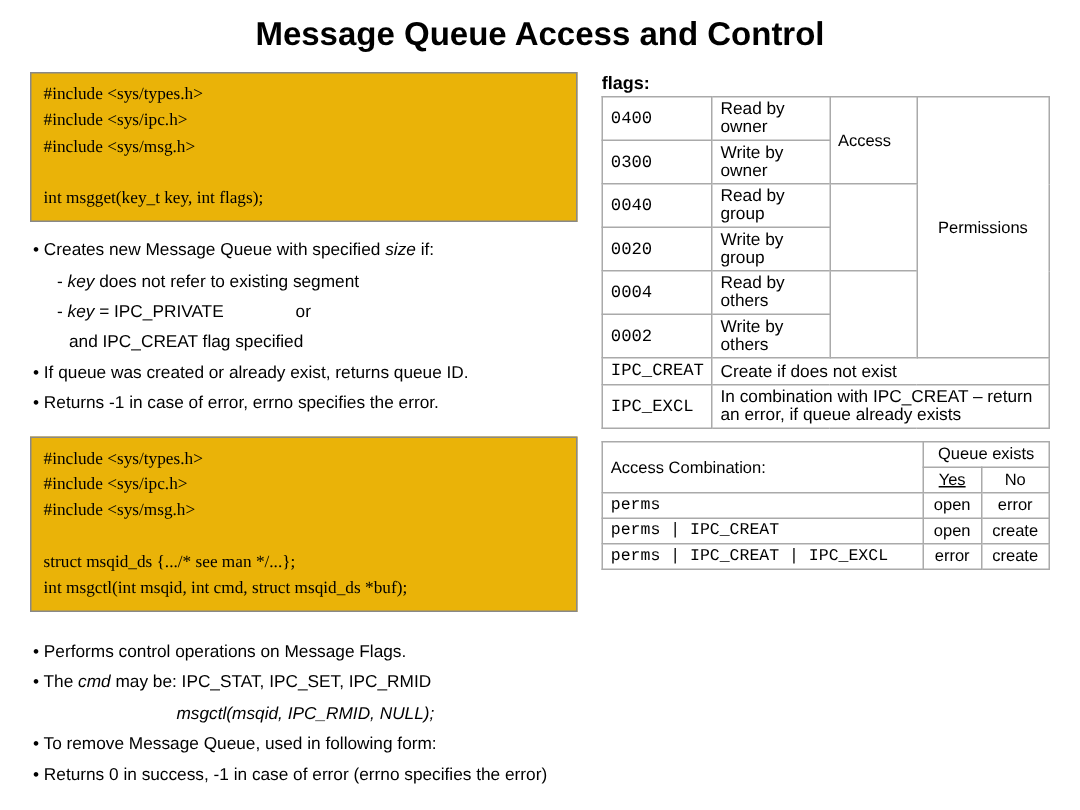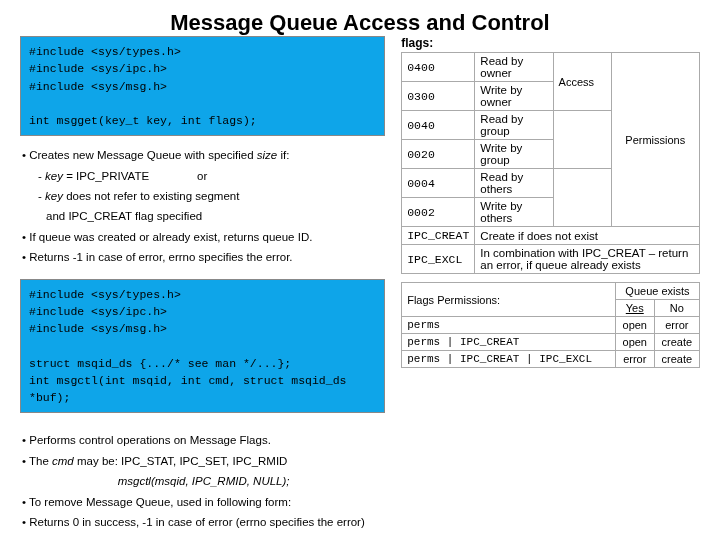--- a/index.html
+++ b/index.html
@@ -8,44 +8,44 @@
       font-family: Arial, Helvetica, sans-serif;
       font-size: 12px;
       width: 720px;
       min-height: 540px;
       padding: 10px 20px 10px 20px;
     }
     h1 {
       text-align: center;
       font-size: 22px;
       font-weight: bold;
-      margin-bottom: 0;
+      margin-bottom: 12px;
     }
     .main-layout {
       display: flex;
       gap: 16px;
     }
     .left-col {
       flex: 1.1;
       display: flex;
       flex-direction: column;
       gap: 10px;
     }
     .right-col {
       flex: 0.9;
       display: flex;
       flex-direction: column;
       gap: 0;
     }
     .code-box {
       border: 1px solid #888;
       padding: 6px 8px;
-      font-family: Liberation Mono, monospace;
+      font-family: Liberation Serif, serif;
       font-size: 11.5px;
-      background: #0ea5e9;
+      background: #eab308;
       line-height: 1.5;
     }
     .bullet-list {
       font-size: 11.5px;
       line-height: 1.6;
       padding-left: 2px;
     }
     .bullet-list p {
       margin-bottom: 2px;
     }
@@ -108,22 +108,22 @@
     <div class="code-box">
       <div>#include &lt;sys/types.h&gt;</div>
       <div>#include &lt;sys/ipc.h&gt;</div>
       <div>#include &lt;sys/msg.h&gt;</div>
       <br>
       <div>int msgget(key_t key, int flags);</div>
     </div>
 
     <div class="bullet-list">
       <p>• Creates new Message Queue with specified <em>size</em> if:</p>
+      <p class="indent">- <em>key</em> does not refer to existing segment</p>
       <p class="indent">- <em>key</em> = IPC_PRIVATE &nbsp;&nbsp;&nbsp;&nbsp;&nbsp;&nbsp;&nbsp;&nbsp;&nbsp;&nbsp;&nbsp;&nbsp;&nbsp; or</p>
-      <p class="indent">- <em>key</em> does not refer to existing segment</p>
       <p class="indent" style="padding-left:24px;">and IPC_CREAT flag specified</p>
       <p>• If queue was created or already exist, returns queue ID.</p>
       <p>• Returns -1 in case of error, errno specifies the error.</p>
     </div>
 
     <div class="code-box">
       <div>#include &lt;sys/types.h&gt;</div>
       <div>#include &lt;sys/ipc.h&gt;</div>
       <div>#include &lt;sys/msg.h&gt;</div>
       <br>
@@ -180,21 +180,21 @@
         <tr>
           <td class="code-cell">IPC_EXCL</td>
           <td colspan="3">In combination with IPC_CREAT – return an error, if queue already exists</td>
         </tr>
       </tbody>
     </table>
 
     <table class="combo-table">
       <thead>
         <tr>
-          <th rowspan="2" style="text-align:left;font-weight:normal;border:1px solid #aaa;padding:2px 5px;">Flags Permissions:</th>
+          <th rowspan="2" style="text-align:left;font-weight:normal;border:1px solid #aaa;padding:2px 5px;">Access Combination:</th>
           <th colspan="2" style="border:1px solid #aaa;padding:2px 5px;font-weight:normal;">Queue exists</th>
         </tr>
         <tr>
           <th style="border:1px solid #aaa;padding:2px 5px;font-weight:normal;text-decoration:underline;">Yes</th>
           <th style="border:1px solid #aaa;padding:2px 5px;font-weight:normal;">No</th>
         </tr>
       </thead>
       <tbody>
         <tr>
           <td>perms</td>

